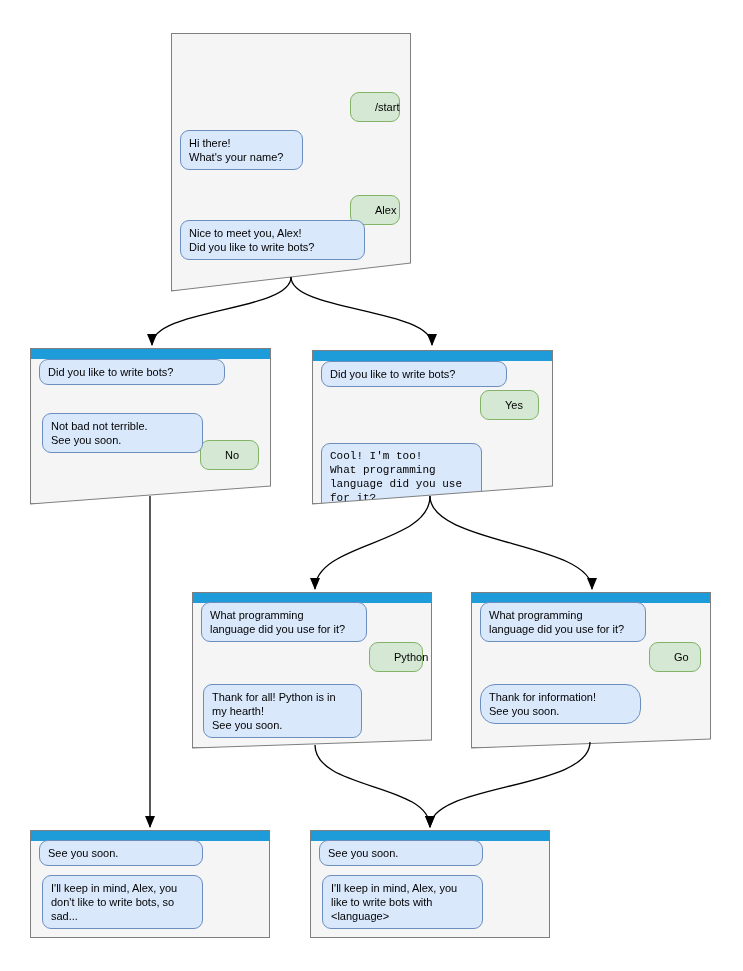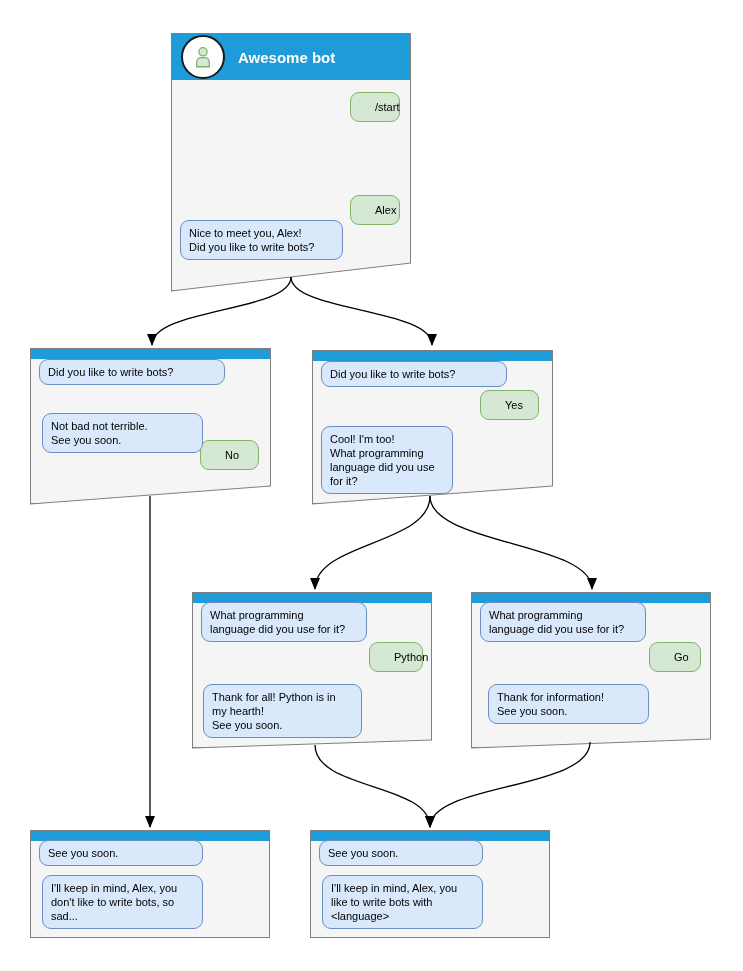--- a/index.html
+++ b/index.html
@@ -35,50 +35,43 @@
   .bot  { background:var(--bot-bubble-bg);  border:1px solid var(--bot-bubble-border); }
   .user { background:var(--user-bubble-bg); border:1px solid var(--user-bubble-border); padding:7px 24px; }
 </style>
 </head>
 <body>
 
 <div class="canvas">
 
   <div class="win" style="left:171px; top:33px; width:240px; height:258px;
               clip-path:polygon(0 0, 100% 0, 100% 230px, 0 258px);">
-    <div class="header">
-      <div class="avatar">
-        <svg width="26" height="26" viewBox="0 0 24 24">
-          <circle cx="12" cy="7.2" r="3.8" fill="#d5e8d4" stroke="#82b366" stroke-width="1.2"></circle>
-          <path d="M6.2,21 L6.2,16.6 C6.2,14.2 8.2,12.6 9.8,12.6 L14.2,12.6 C15.8,12.6 17.8,14.2 17.8,16.6 L17.8,21 Z" fill="#d5e8d4" stroke="#82b366" stroke-width="1.2"></path>
-        </svg>
-      </div>
-      <span class="title">Awesome bot</span>
-    </div>
     <div class="bubble user" style="right:10px; top:58px; width:50px;">/start</div>
+    <div class="bubble bot" style="left:8px; top:96px; width:123px;">Hi there!
+What's your name?</div>
     <div class="bubble user" style="right:10px; top:147px; width:50px;margin-top:14px;">Alex</div>
-    <div class="bubble bot" style="left:8px; top:186px; width:163px;">Nice to meet you, Alex!
+    <div class="bubble bot" style="left:8px; top:186px; width:185px;">Nice to meet you, Alex!
 Did you like to write bots?</div>
   </div>
 
   <div class="win" style="left:30px; top:348px; width:241px; height:156px;
               clip-path:polygon(0 0, 100% 0, 100% 138px, 0 156px);">
     <div class="strip"></div>
     <div class="bubble bot" style="left:8px; top:10px; width:186px;">Did you like to write bots?</div>
     <div class="bubble user" style="right:11px; top:43px; width:59px;margin-top:48px;">No</div>
     <div class="bubble bot" style="left:11px; top:64px; width:161px;">Not bad not terrible.
 See you soon.</div>
   </div>
 
   <div class="win" style="left:312px; top:350px; width:241px; height:154px;
               clip-path:polygon(0 0, 100% 0, 100% 136px, 0 154px);">
     <div class="strip"></div>
     <div class="bubble bot" style="left:8px; top:10px; width:186px;">Did you like to write bots?</div>
     <div class="bubble user" style="right:13px; top:39px; width:59px;">Yes</div>
-    <div class="bubble bot" style="left:8px; top:75px; width:132px;">Cool! I'm too!
+    <div class="bubble bot" style="left:8px; top:92px; width:161px;font-family:Liberation Mono, monospace;">Cool! I'm too!
 What programming
 language did you use for it?</div>
   </div>
 
   <div class="win" style="left:192px; top:592px; width:240px; height:156px;
               clip-path:polygon(0 0, 100% 0, 100% 148px, 0 156px);">
     <div class="strip"></div>
     <div class="bubble bot" style="left:8px; top:9px; width:166px;">What programming
 language did you use for it?</div>
     <div class="bubble user" style="right:8px; top:49px; width:54px;">Python</div>
@@ -86,21 +79,21 @@
 my hearth!
 See you soon.</div>
   </div>
 
   <div class="win" style="left:471px; top:592px; width:240px; height:156px;
               clip-path:polygon(0 0, 100% 0, 100% 147px, 0 156px);">
     <div class="strip"></div>
     <div class="bubble bot" style="left:8px; top:9px; width:166px;">What programming
 language did you use for it?</div>
     <div class="bubble user" style="right:9px; top:49px; width:52px;">Go</div>
-    <div class="bubble bot" style="left:16px; top:91px; width:161px;">Thank for information!
+    <div class="bubble bot" style="left:8px; top:91px; width:161px;border-radius:15px;">Thank for information!
 See you soon.</div>
   </div>
 
   <div class="win" style="left:30px; top:830px; width:240px; height:108px;">
     <div class="strip"></div>
     <div class="bubble bot" style="left:8px; top:9px; width:164px;">See you soon.</div>
     <div class="bubble bot" style="left:11px; top:44px; width:161px;">I'll keep in mind, Alex, you
 don't like to write bots, so
 sad...</div>
   </div>

